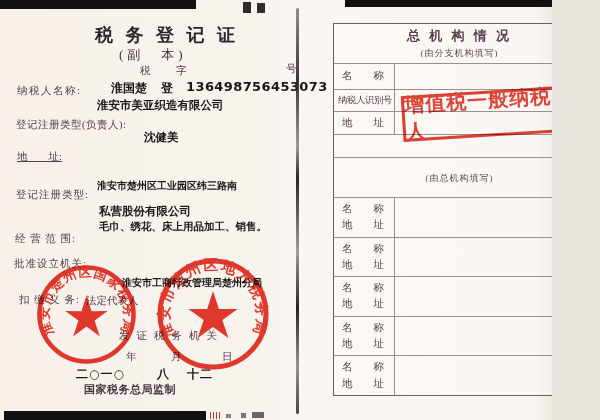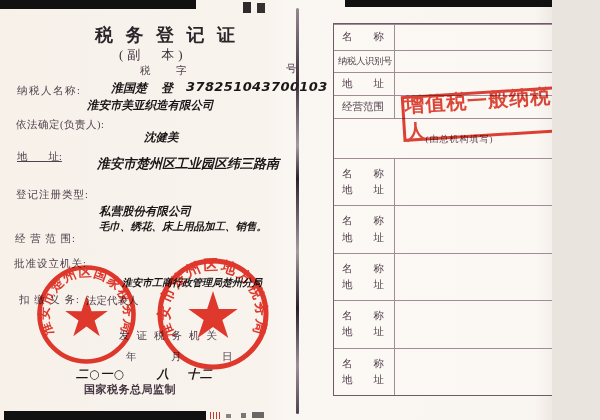--- a/index.html
+++ b/index.html
@@ -1,21 +1,21 @@
 <!DOCTYPE html>
 <html><head>
 <meta charset="utf-8">
 <style>
   html,body{margin:0;padding:0;background:#e9e4de;}
   .scan{position:relative;width:552px;height:420px;overflow:hidden;
         background:linear-gradient(90deg,#f7f1ea 0%,#f8f3ed 48%,#faf6f1 52%,#f9f5f0 97%,#efe9e3 100%);
         font-family:"Liberation Serif","DejaVu Serif",serif;}
   .abs{position:absolute;white-space:nowrap;}
   .lbl{font-family:"Liberation Serif","DejaVu Serif",serif;color:#51404d;font-size:10.5px;}
-  .val{font-family:"DejaVu Sans","Liberation Sans",sans-serif;font-weight:700;color:#1b1718;font-size:11.5px;font-style:italic;}
+  .val{font-family:"DejaVu Sans","Liberation Sans",sans-serif;font-weight:700;color:#1b1718;font-size:11.5px;}
   .title{font-size:18px;font-weight:700;letter-spacing:4px;color:#2c242b;}
   .subtitle{font-size:13px;letter-spacing:4px;color:#3c3039;}
   .footerline{font-size:11px;color:#453642;font-weight:bold;}
   
   .tbl{position:absolute;left:333px;top:23px;width:253px;height:373px;
        border:1.3px solid #6f5a68;background:rgba(255,253,250,.35);
        display:flex;flex-direction:column;box-sizing:border-box;}
   .sect{display:flex;flex-direction:column;align-items:center;justify-content:center;}
   .sect .st{font-size:13px;letter-spacing:3px;color:#553f4e;font-weight:700;}
   .sect .ss{font-size:9px;letter-spacing:1px;color:#5d4a57;margin-top:2px;}
@@ -50,30 +50,30 @@
   <div>
     <div class="abs title" style="left:95px;top:23px;">税 务 登 记 证</div>
     <div class="abs subtitle" style="left:119px;top:46px;">(副　本)</div>
 
     <div class="abs lbl" style="left:140px;top:64px;">税</div>
     <div class="abs lbl" style="left:176px;top:64px;">字</div>
     <div class="abs lbl" style="left:286px;top:62px;">号</div>
 
     <div class="abs val" style="left:111px;top:80px;font-size:12px;">淮国楚</div>
     <div class="abs val" style="left:161px;top:80px;font-size:12px;">登</div>
-    <div class="abs val" style="left:186px;top:79px;font-size:13px;letter-spacing:.4px;">378251043700103</div>
+    <div class="abs val" style="left:186px;top:79px;font-size:13px;letter-spacing:.4px;">136498756453073</div>
 
     <div class="abs lbl" style="left:17px;top:84px;letter-spacing:1.5px;">纳税人名称:</div>
-    <div class="abs val" style="left:87px;top:98px;">淮安市美亚织造有限公司</div>
+    <div class="abs val" style="left:97px;top:98px;">淮安市美亚织造有限公司</div>
 
-    <div class="abs lbl" style="left:16px;top:118px;letter-spacing:.5px;">依法确定(负责人):</div>
+    <div class="abs lbl" style="left:16px;top:118px;letter-spacing:.5px;">登记注册类型(负责人):</div>
     <div class="abs val" style="left:144px;top:130px;">沈健美</div>
 
     <div class="abs lbl" style="left:17px;top:150px;text-decoration:underline;">地　　址:</div>
-    <div class="abs val" style="left:97px;top:155px;font-size:13px;">淮安市楚州区工业园区纬三路南</div>
+    <div class="abs val" style="left:97px;top:179px;font-size:10px;">淮安市楚州区工业园区纬三路南</div>
 
     <div class="abs lbl" style="left:16px;top:188px;letter-spacing:1px;">登记注册类型:</div>
     <div class="abs val" style="left:99px;top:204px;">私营股份有限公司</div>
 
     <div class="abs lbl" style="left:15px;top:222px;letter-spacing:1px;margin-top:10px;">经 营 范 围:</div>
     <div class="abs val" style="left:99px;top:220px;font-size:10.5px;">毛巾、绣花、床上用品加工、销售。</div>
 
     <div class="abs lbl" style="left:14px;top:257px;letter-spacing:1px;">批准设立机关:</div>
     <div class="abs val" style="left:122px;top:276px;font-size:10px;z-index:1;">淮安市工商行政管理局楚州分局</div>
 
@@ -111,34 +111,37 @@
       <polygon fill="#e4291d" transform="translate(60,63) scale(1.3)" points="0,-20 4.5,-6.1 19,-6.2 7.2,2.3 11.8,16.2 0,7.6 -11.8,16.2 -7.2,2.3 -19,-6.2 -4.5,-6.1"></polygon>
       <text fill="#e4291d" font-size="14.5" font-weight="700" font-family="&quot;Liberation Serif&quot;,&quot;DejaVu Serif&quot;,serif">
         <textPath href="#arcR" startOffset="0" textLength="180">淮安市楚州区地方税务局</textPath>
       </text>
     </svg>
   </div>
 
   <div>
     <div class="tbl">
 
+      <div class="sect" style="height:39px;">
+        <div class="st">总 机 构 情 况</div>
+        <div class="ss">(由分支机构填写)</div>
+      </div>
       <div class="trow" style="height:26px;">
         <div class="tlabel">名　　称</div>
         <div class="tvalue"></div>
       </div>
       <div class="trow" style="height:22px;gap:19px;">
         <div class="tlabel small">纳税人识别号</div>
         <div class="tvalue"></div>
       </div>
       <div class="trow" style="height:23px;">
         <div class="tlabel">地　　址</div>
         <div class="tvalue"></div>
       </div>
       <div class="trow" style="height:23px;">
-        <div class="tlabel">经营范围</div>
         <div class="tvalue"></div>
       </div>
 
       <div class="sect" style="height:40px;border-top:1px solid #a18b96;box-sizing:border-box;">
         <div class="ss">(由总机构填写)</div>
       </div>
       <div class="trow" style="flex:1;">
         <div class="tlabel">
           <span>名　　称</span>
           <span>地　　址</span>

